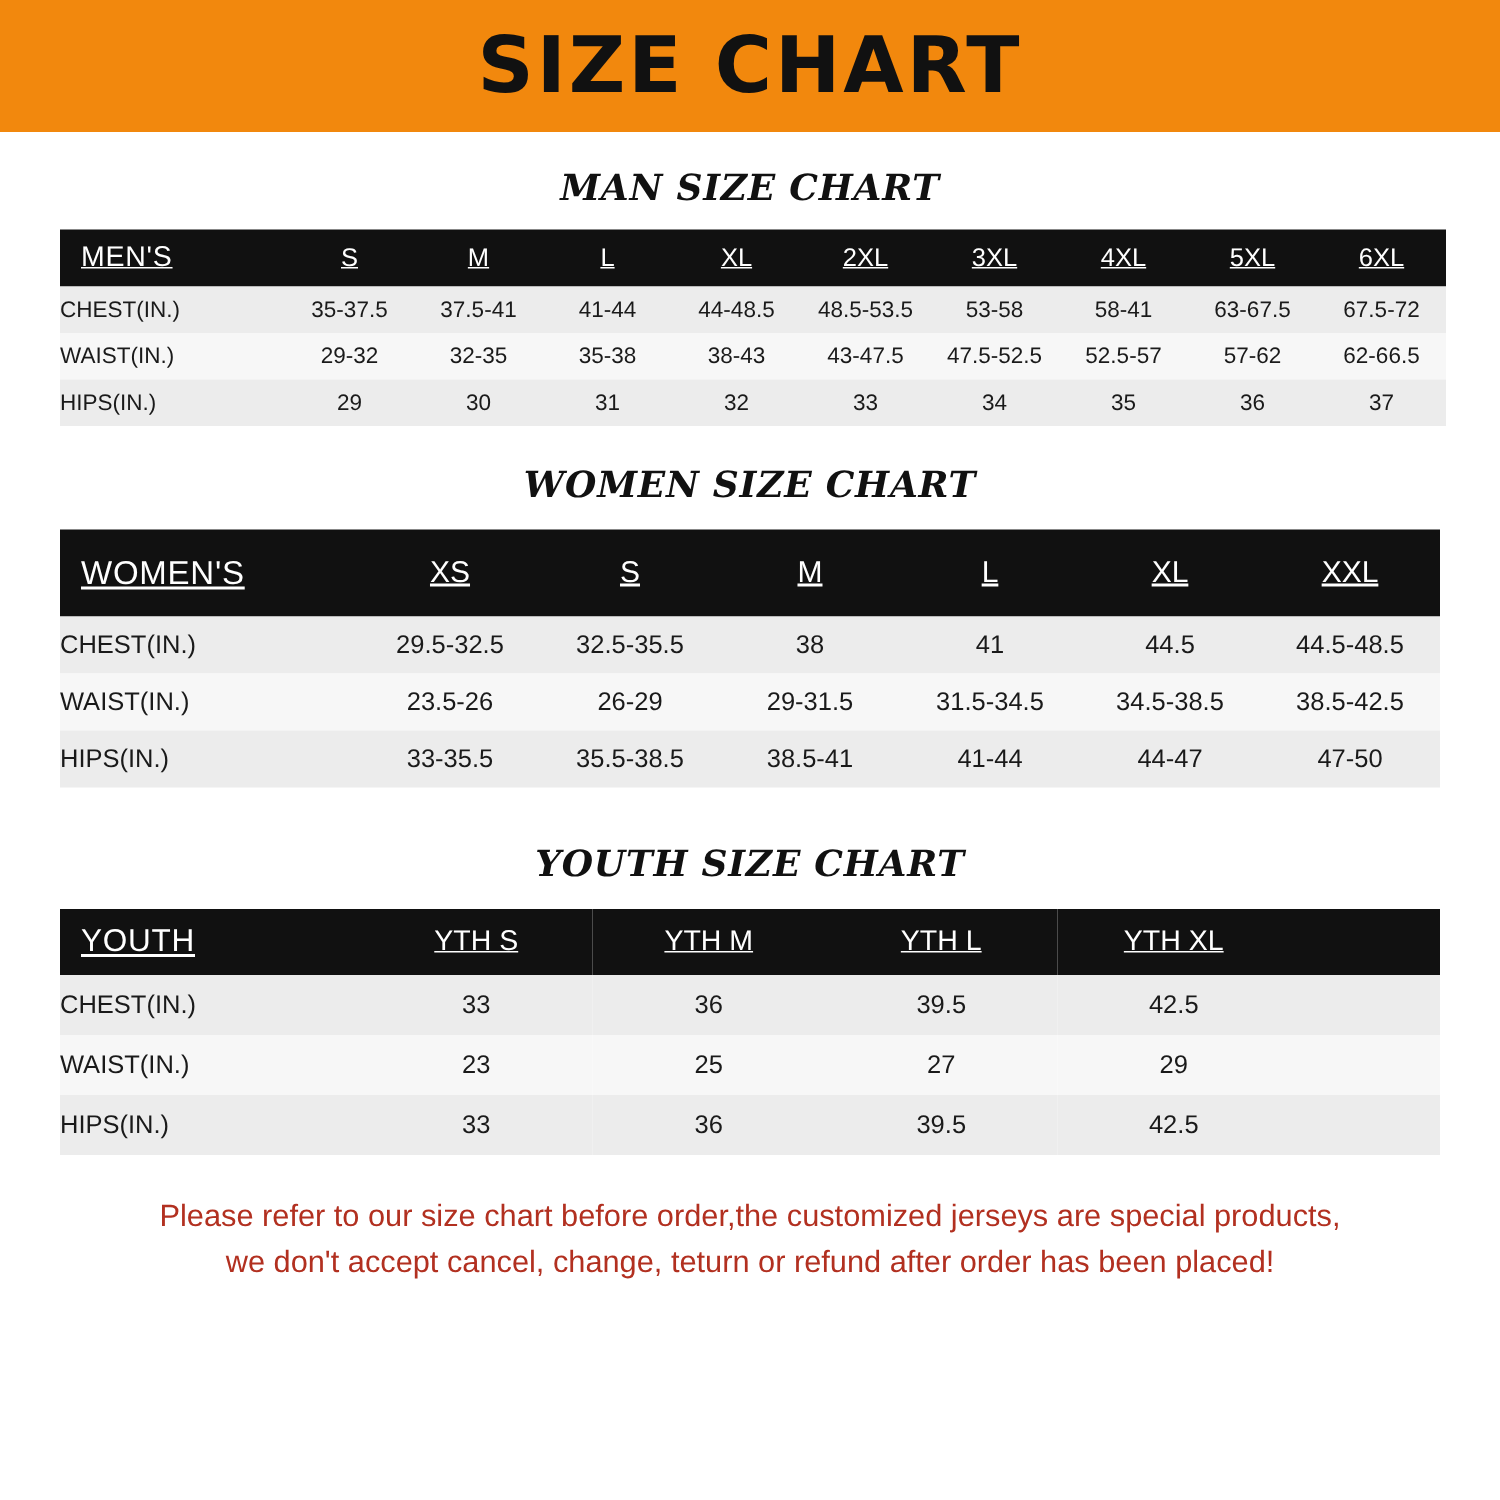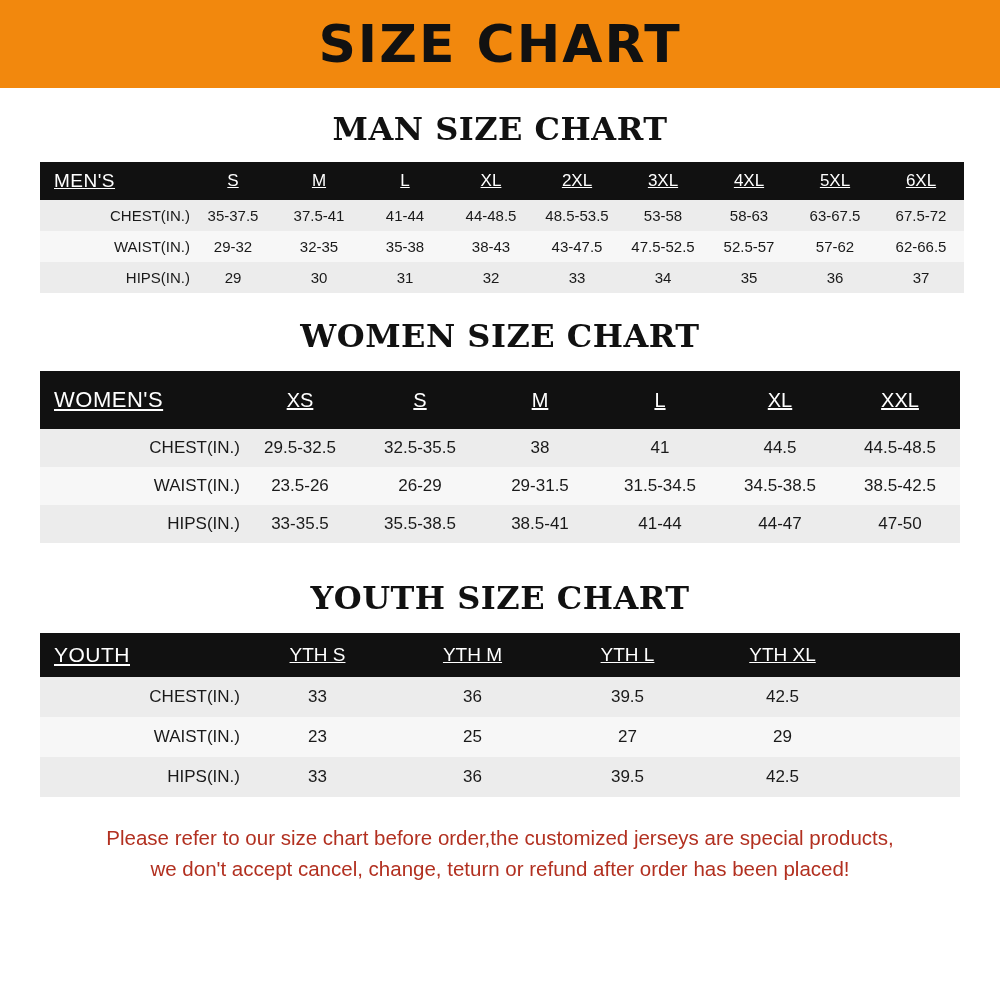--- a/index.html
+++ b/index.html
@@ -32,23 +32,24 @@
     font-size: 52px;
     letter-spacing: 2px;
     color: #111111;
     line-height: 1;
   }
   
   .section-title {
     text-align: center;
     font-family: "DejaVu Serif", serif;
     font-weight: bold;
-    font-size: 32px;
+    font-size: 24px;
     color: #111111;
     letter-spacing: 0.5px;
+    font-style: italic;
   }
   .sec-man-title { margin-top: 22px; margin-bottom: 14px; }
   .sec-women-title { margin-top: 24px; margin-bottom: 16px; }
   .sec-youth-title { margin-top: 36px; margin-bottom: 16px; }
 
   
   .tbl-wrap {
     margin: 0 40px;
   }
   table.size-table {
@@ -83,21 +84,21 @@
   .body-row td {
     height: 31px;
     font-size: 15px;
     color: #1a1a1a;
   }
   .row-a td { background: #ececec; }
   .row-b td { background: #f7f7f7; }
   .body-row td.label-cell {
     font-size: 15px;
     color: #1a1a1a;
-    text-align: right;
+    text-align: left;
   }
 
   
   .women .hdr-row td { height: 58px; font-size: 20px; }
   .women .hdr-row td.label-cell { font-size: 22px; }
   .women .body-row td { height: 38px; font-size: 17px; }
   .women .body-row td.label-cell { font-size: 17px; }
 
   .youth .hdr-row td { height: 44px; font-size: 19px; margin-top: 15px; }
   .youth .hdr-row td.label-cell { font-size: 21px; }
@@ -153,21 +154,21 @@
           <td>6XL</td>
         </tr>
         <tr class="body-row row-a">
           <td class="label-cell">CHEST(IN.)</td>
           <td>35-37.5</td>
           <td>37.5-41</td>
           <td>41-44</td>
           <td>44-48.5</td>
           <td>48.5-53.5</td>
           <td>53-58</td>
-          <td>58-63</td>
+          <td>58-41</td>
           <td>63-67.5</td>
           <td>67.5-72</td>
         </tr>
         <tr class="body-row row-b">
           <td class="label-cell">WAIST(IN.)</td>
           <td>29-32</td>
           <td>32-35</td>
           <td>35-38</td>
           <td>38-43</td>
           <td>43-47.5</td>

